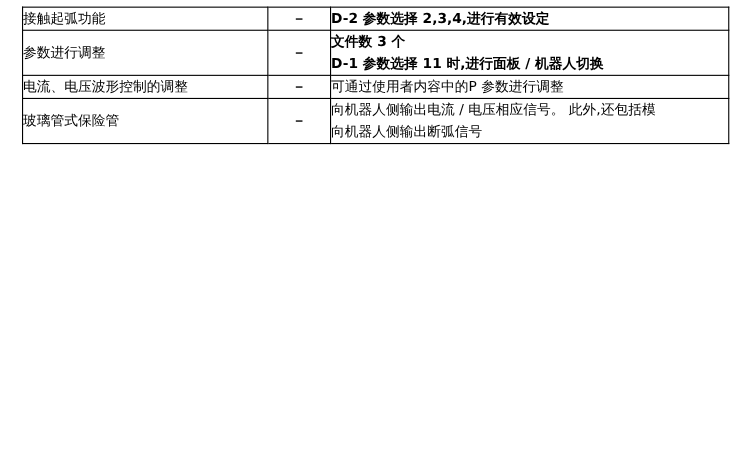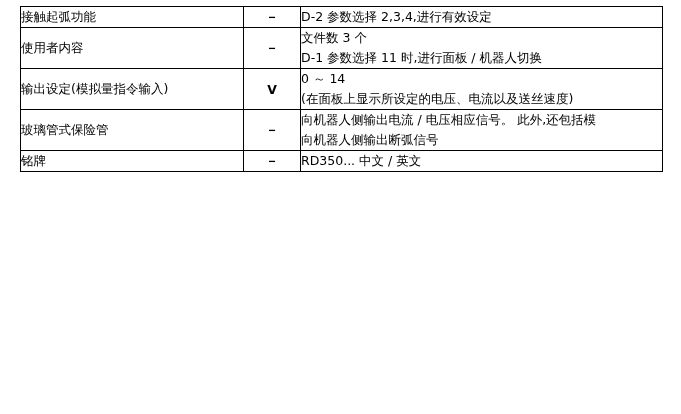--- a/index.html
+++ b/index.html
@@ -48,64 +48,56 @@
     border-right: 1px solid #000;
     padding: 4px 6px 4px 10px;
     font-size: 12.5px;
     line-height: 1.6;
   }
   .desc-line {
     display: block;
     white-space: nowrap;
   }
   .bold {
-    font-weight: normal;
+    font-weight: bold;
   }
   .dash {
     font-weight: bold;
     font-size: 13px;
   }
 </style>
 </head>
 <body>
 
 <table id="spec-table">
   <tbody>
       <tr>
         <td class="c-item">接触起弧功能</td>
         <td class="c-unit dash">－</td>
         <td class="c-desc bold">
           <span class="desc-line">D-2 参数选择 2,3,4,进行有效设定</span>
         </td>
       </tr>
       <tr>
-        <td class="c-item">使用者内容</td>
+        <td class="c-item">参数进行调整</td>
         <td class="c-unit dash">－</td>
         <td class="c-desc bold">
           <span class="desc-line">文件数 3 个</span>
           <span class="desc-line">D-1 参数选择 11 时,进行面板 / 机器人切换</span>
         </td>
       </tr>
       <tr>
-        <td class="c-item">输出设定(模拟量指令输入)</td>
-        <td class="c-unit dash">V</td>
+        <td class="c-item">电流、电压波形控制的调整</td>
+        <td class="c-unit dash">－</td>
         <td class="c-desc">
-          <span class="desc-line">0 ～ 14</span>
-          <span class="desc-line">(在面板上显示所设定的电压、电流以及送丝速度)</span>
+          <span class="desc-line">可通过使用者内容中的P 参数进行调整</span>
         </td>
       </tr>
       <tr>
         <td class="c-item">玻璃管式保险管</td>
         <td class="c-unit dash">－</td>
         <td class="c-desc">
           <span class="desc-line">向机器人侧输出电流 / 电压相应信号。 此外,还包括模</span>
           <span class="desc-line">向机器人侧输出断弧信号</span>
         </td>
       </tr>
-      <tr>
-        <td class="c-item">铭牌</td>
-        <td class="c-unit dash">－</td>
-        <td class="c-desc">
-          <span class="desc-line">RD350... 中文 / 英文</span>
-        </td>
-      </tr>
     </tbody>
 </table>
 
 </body></html>

